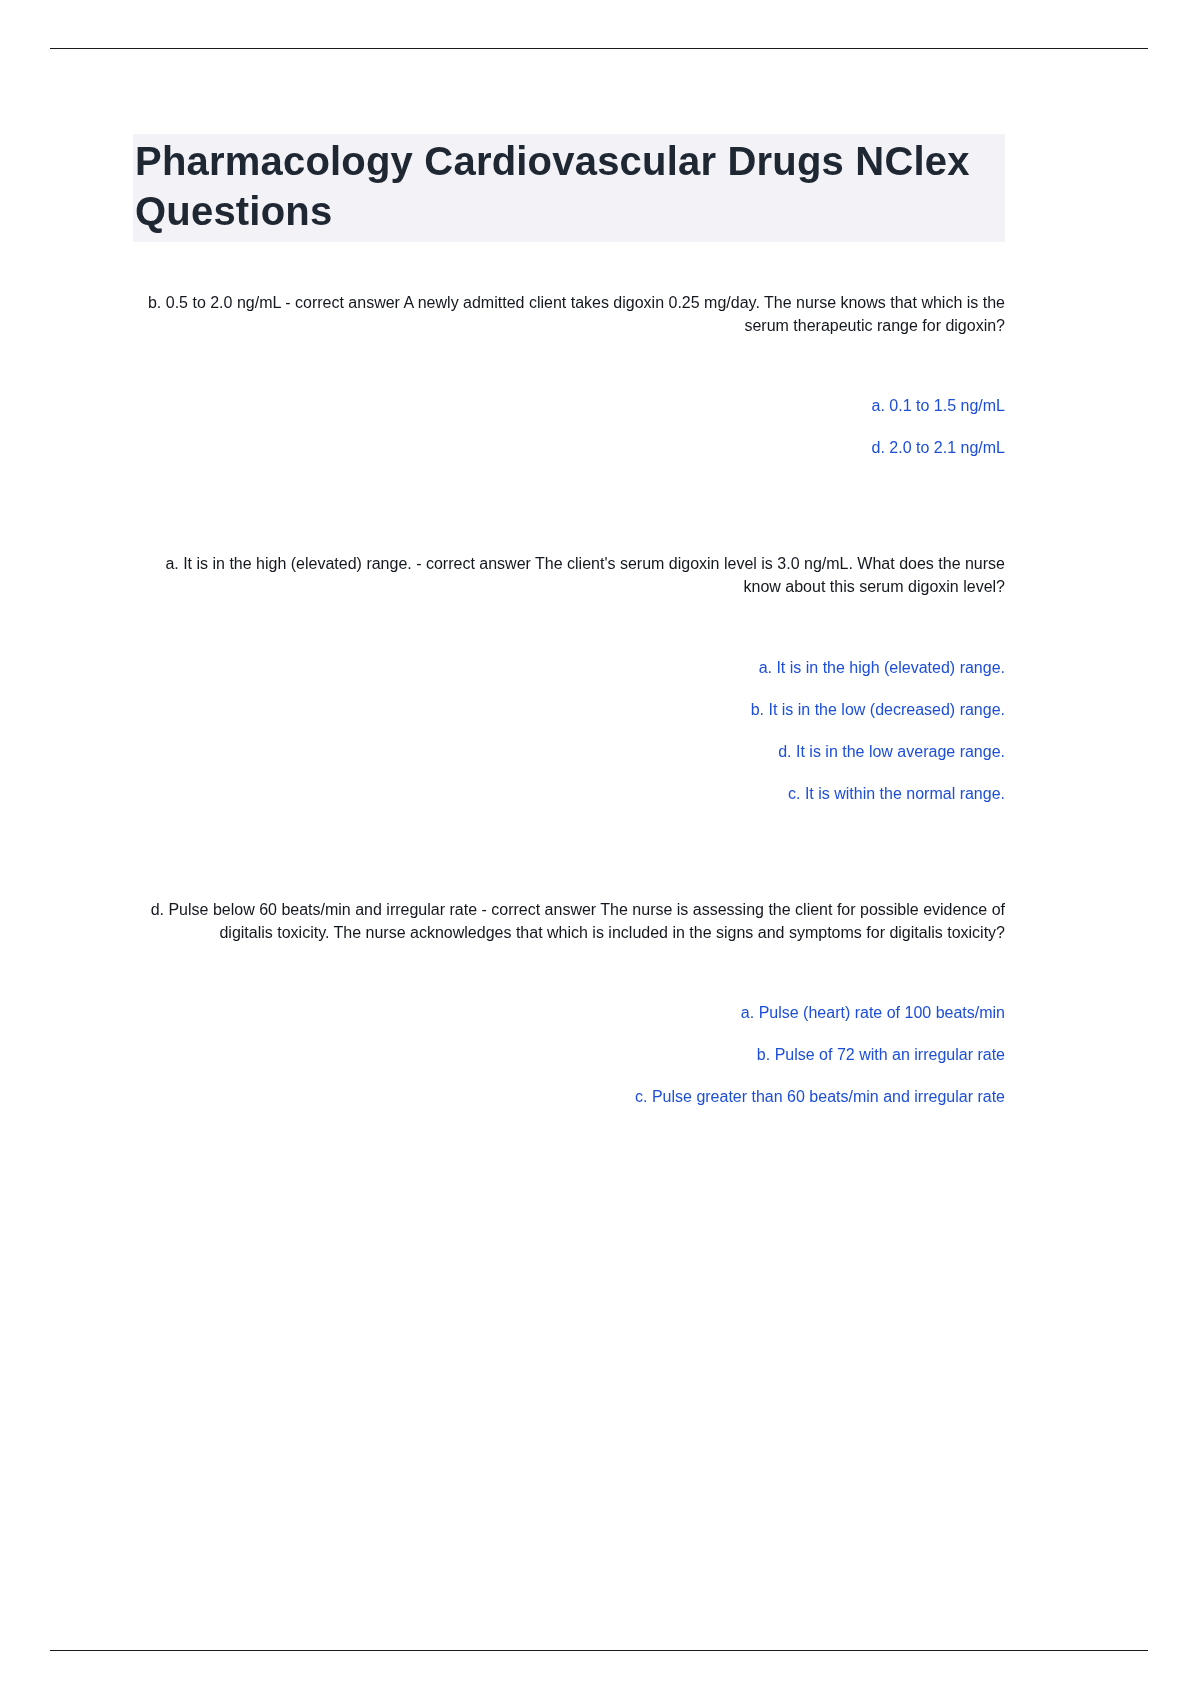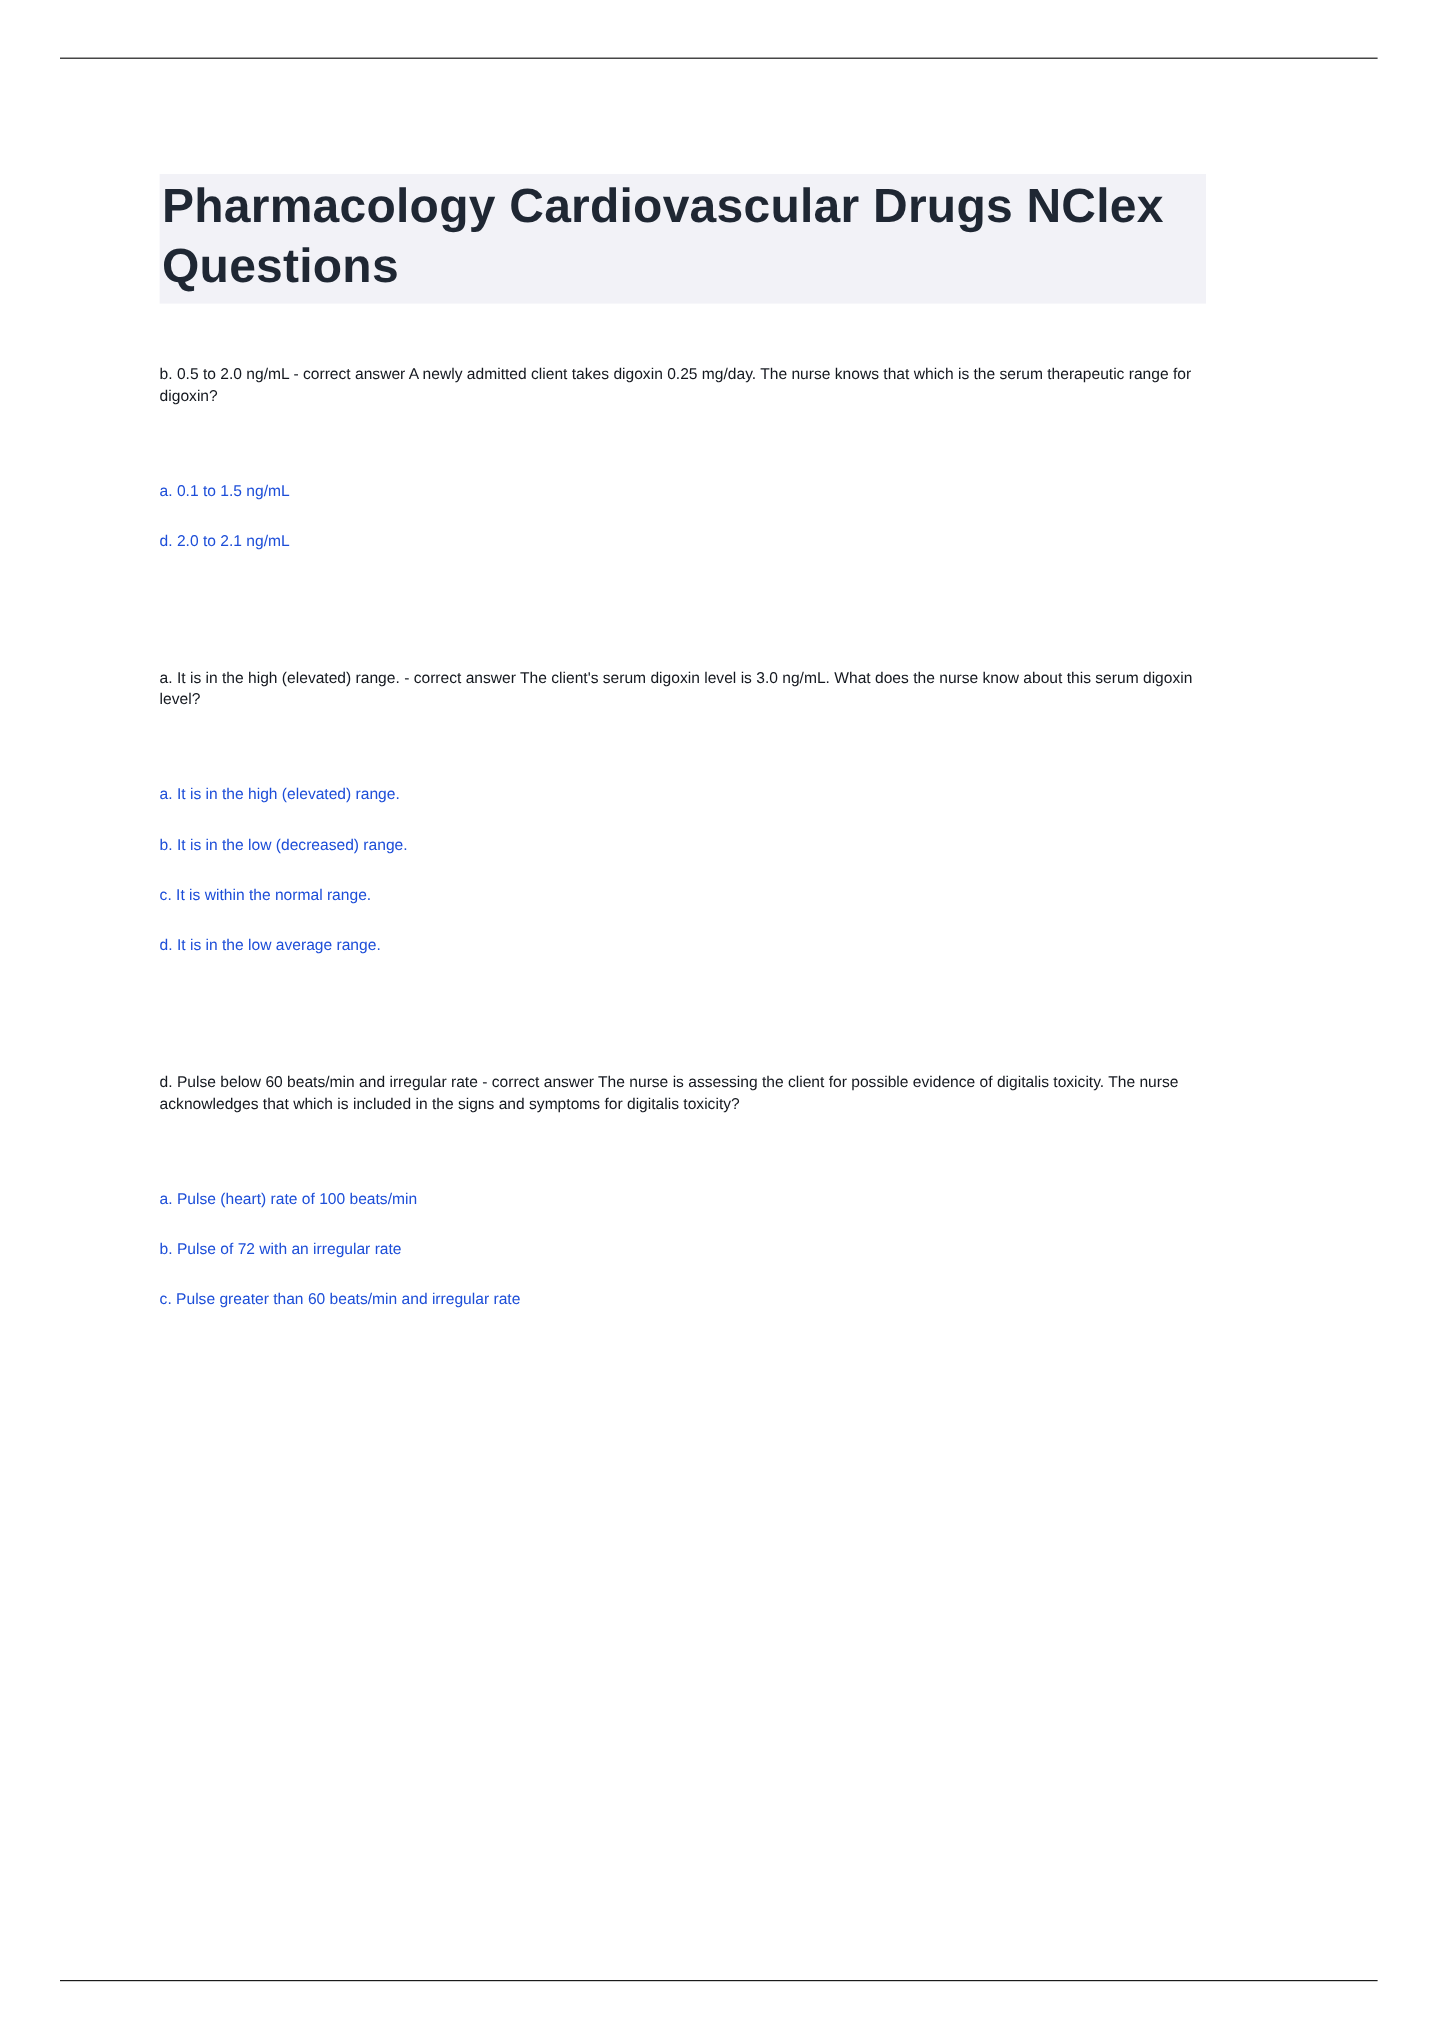--- a/index.html
+++ b/index.html
@@ -22,41 +22,42 @@
     width: 1098px;
     height: 1px;
     background: #1a1a1a;
   }
   .rule-top { top: 48px; }
   .rule-bottom { top: 1650px; }
 
   .content {
     position: absolute;
     left: 133px;
-    top: 11px;
+    top: 0;
     width: 872px;
   }
 
   .title-block {
     margin-top: 134px;
     background: #f2f2f7;
     padding: 2px 6px 6px 2px;
   }
   .title-block h1 {
     margin: 0;
     font-size: 40px;
     line-height: 1.25;
     font-weight: 700;
     color: #1f2733;
     letter-spacing: 0.2px;
   }
 
   .question {
-    font-size: 13px;
+    font-size: 16px;
     line-height: 1.42;
+    text-align: right;
   }
   .question-first { margin-top: 50px; }
   .question + .question { margin-top: 94px; }
 
   .q-prompt {
     margin: 0;
     color: #14181f;
   }
   .q-options {
     margin-top: 58px;
@@ -85,22 +86,22 @@
         <p class="q-option">a. 0.1 to 1.5 ng/mL</p>
         <p class="q-option">d. 2.0 to 2.1 ng/mL</p>
       </div>
     </div>
 
     <div class="question">
       <p class="q-prompt">a. It is in the high (elevated) range. - correct answer The client's serum digoxin level is 3.0 ng/mL. What does the nurse know about this serum digoxin level?</p>
       <div class="q-options">
         <p class="q-option">a. It is in the high (elevated) range.</p>
         <p class="q-option">b. It is in the low (decreased) range.</p>
+        <p class="q-option">d. It is in the low average range.</p>
         <p class="q-option">c. It is within the normal range.</p>
-        <p class="q-option">d. It is in the low average range.</p>
       </div>
     </div>
 
     <div class="question">
       <p class="q-prompt">d. Pulse below 60 beats/min and irregular rate - correct answer The nurse is assessing the client for possible evidence of digitalis toxicity. The nurse acknowledges that which is included in the signs and symptoms for digitalis toxicity?</p>
       <div class="q-options">
         <p class="q-option">a. Pulse (heart) rate of 100 beats/min</p>
         <p class="q-option">b. Pulse of 72 with an irregular rate</p>
         <p class="q-option">c. Pulse greater than 60 beats/min and irregular rate</p>
       </div>

